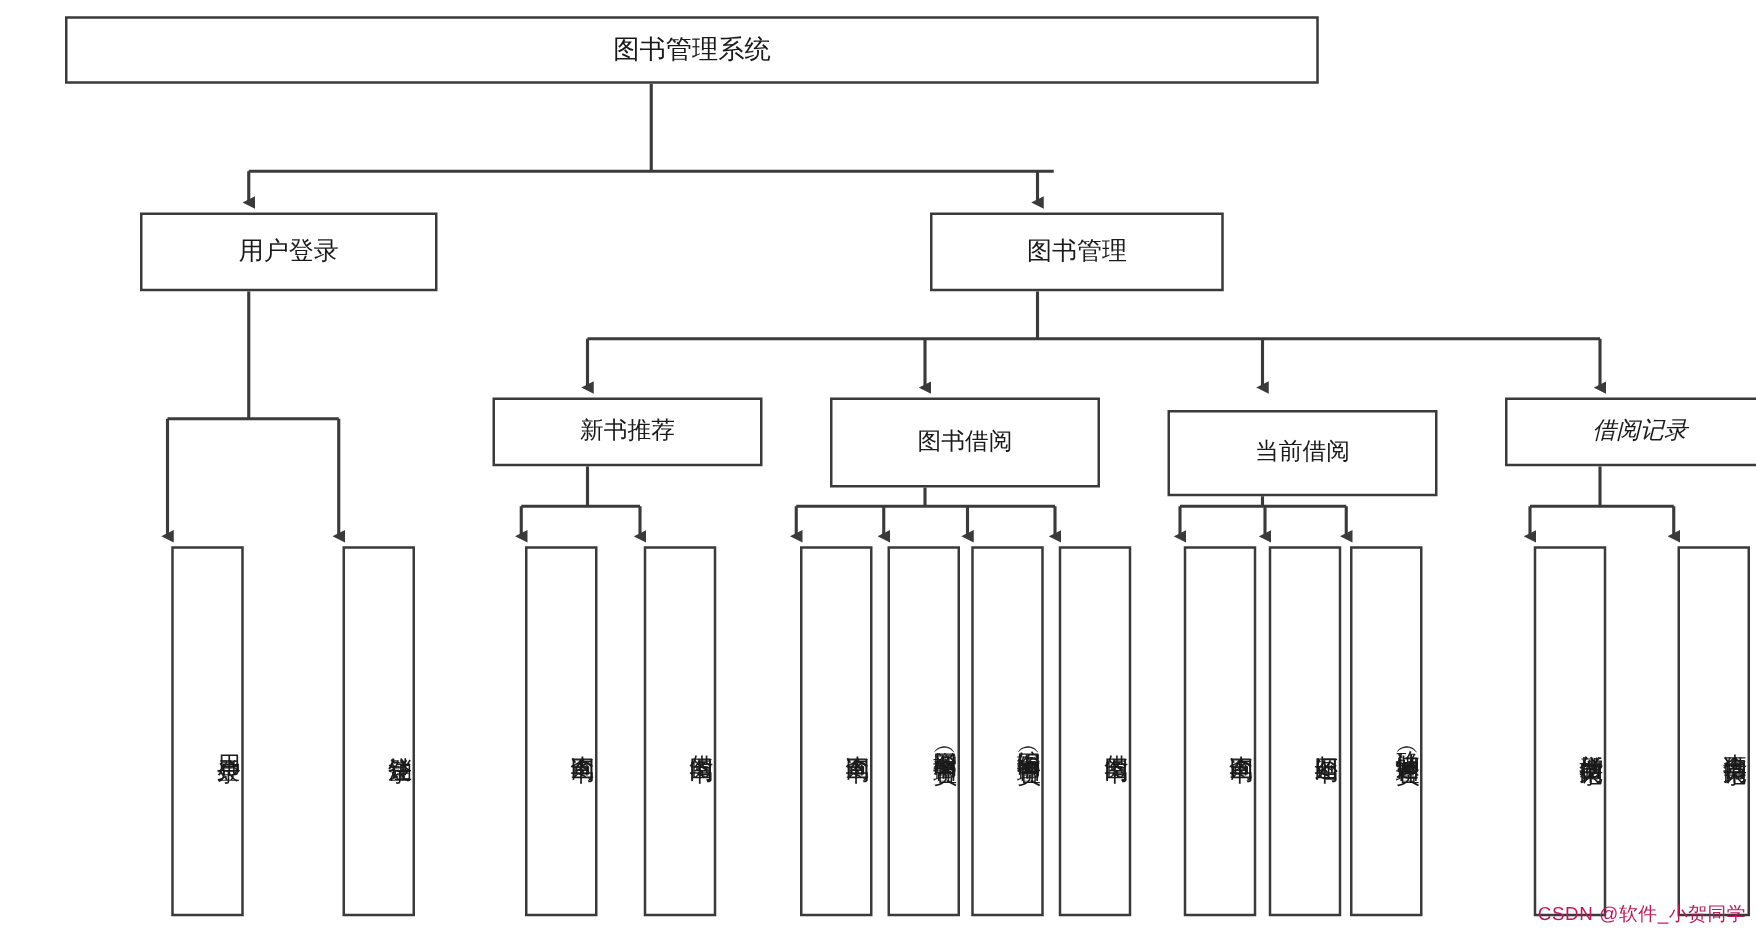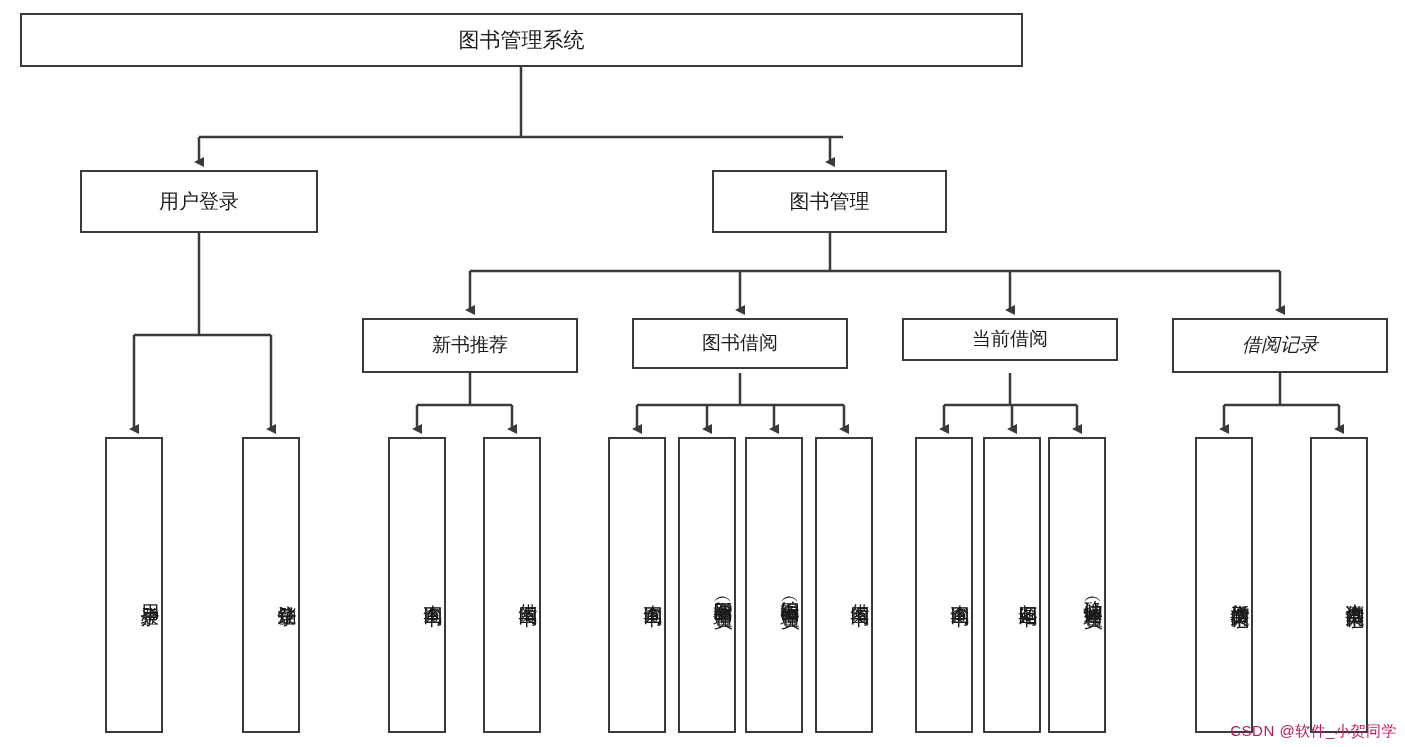--- a/index.html
+++ b/index.html
@@ -20,20 +20,21 @@
   .node {
     position: absolute;
     box-sizing: border-box;
     border: 2.5px solid #3a3a3a;
     background: #ffffff;
     display: flex;
     align-items: center;
     justify-content: center;
     color: #1a1a1a;
     line-height: 1.18;
+    margin-left: 32px;
   }
   .node-root {
     font-size: 21px;
   }
   .node-l1 {
     font-size: 20px;
   }
   .node-l2 {
     font-size: 19px;
   }
@@ -131,24 +132,24 @@
   <div class="node node-l1" style="left:80px; top:170px; width:238px; height:63px;">
     <span>用户登录</span>
   </div>
   <div class="node node-l2" style="left:362px; top:318px; width:216px; height:55px;">
     <span>新书推荐</span>
   </div>
 
   <div class="node node-l1" style="left:712px; top:170px; width:235px; height:63px;">
     <span>图书管理</span>
   </div>
-  <div class="node node-l2" style="left:632px; top:318px; width:216px; height:51px;">
+  <div class="node node-l2" style="left:632px; top:318px; width:216px; height:72px;">
     <span>图书借阅</span>
   </div>
-  <div class="node node-l2" style="left:902px; top:318px; width:216px; height:43px;">
+  <div class="node node-l2" style="left:902px; top:328px; width:216px; height:69px;">
     <span>当前借阅</span>
   </div>
   <div class="node node-l2" style="left:1172px; top:318px; width:216px; height:55px;font-style:italic;">
     <span>借阅记录</span>
   </div>
 
   <div class="node node-leaf" style="left:105px; top:437px; width:58px; height:296px;">
     <span class="leaf-text">用户登录</span>
   </div>
   <div class="node node-leaf" style="left:242px; top:437px; width:58px; height:296px;">

